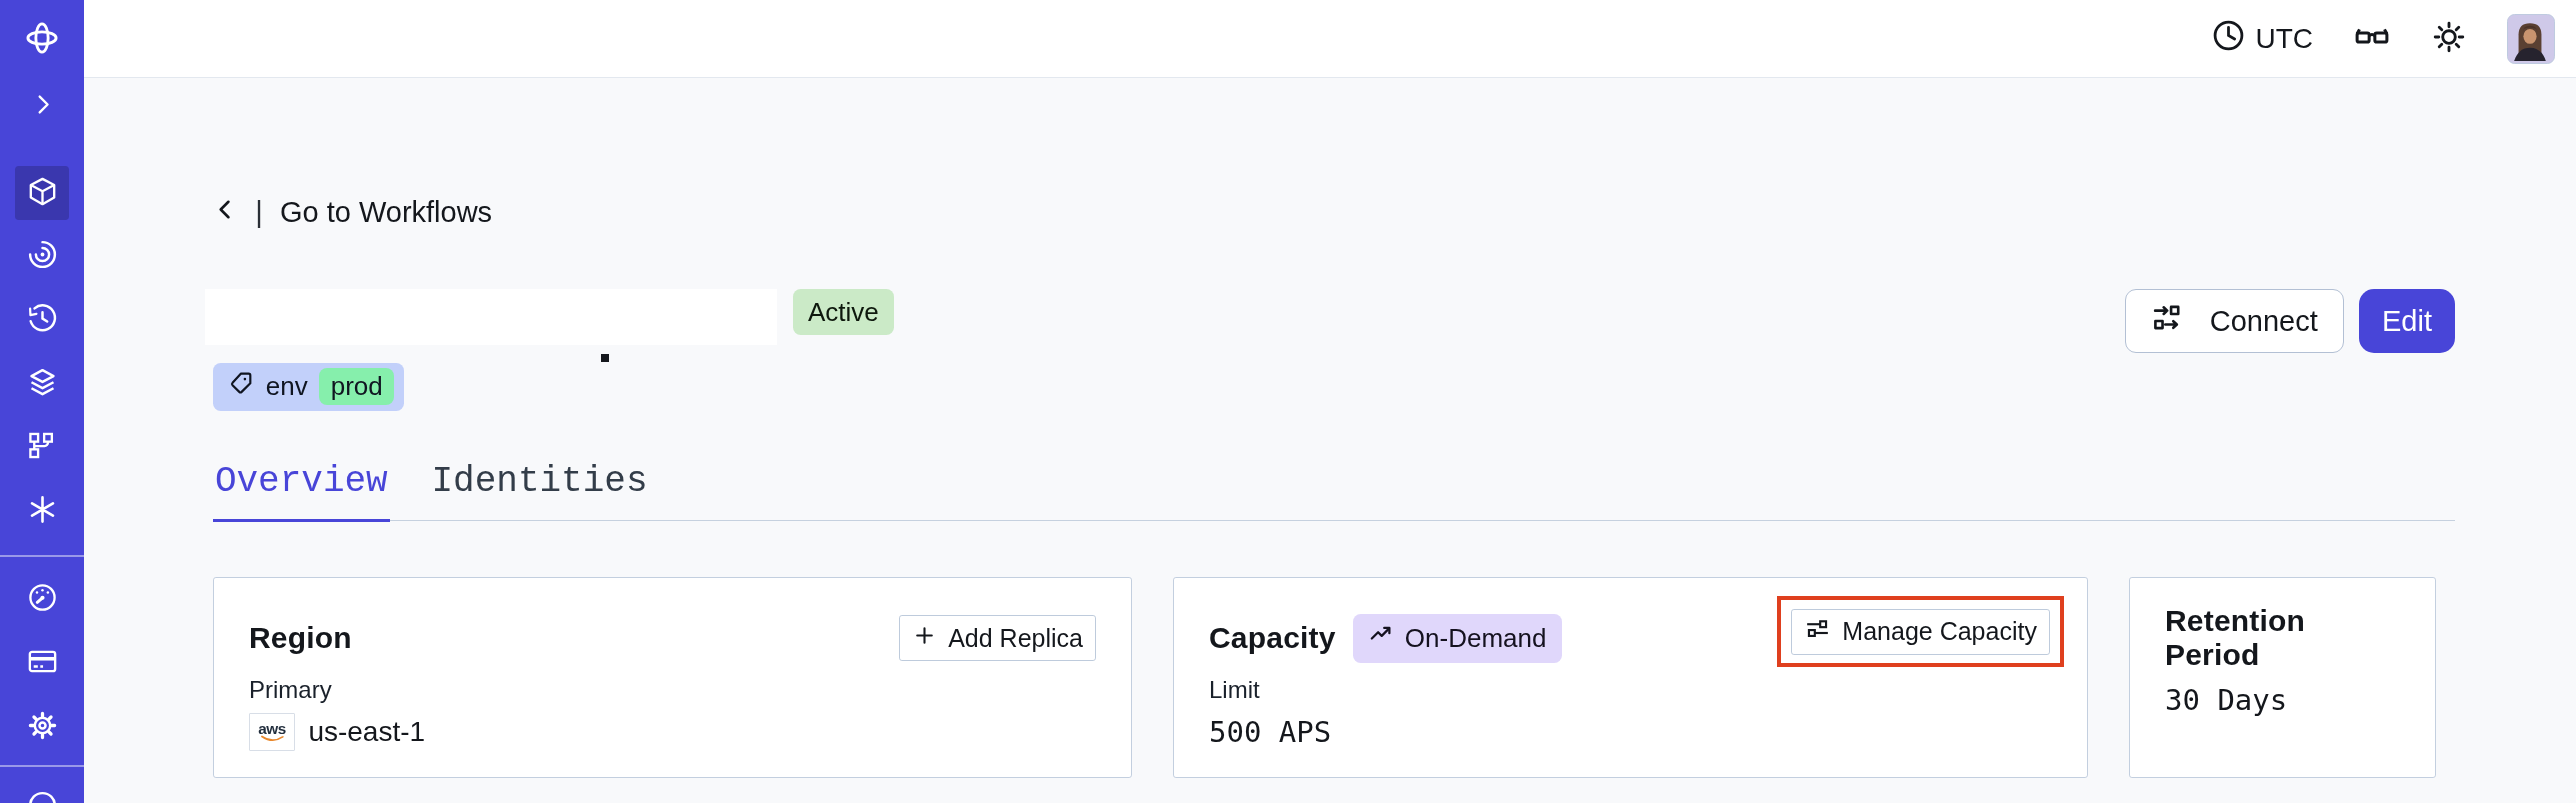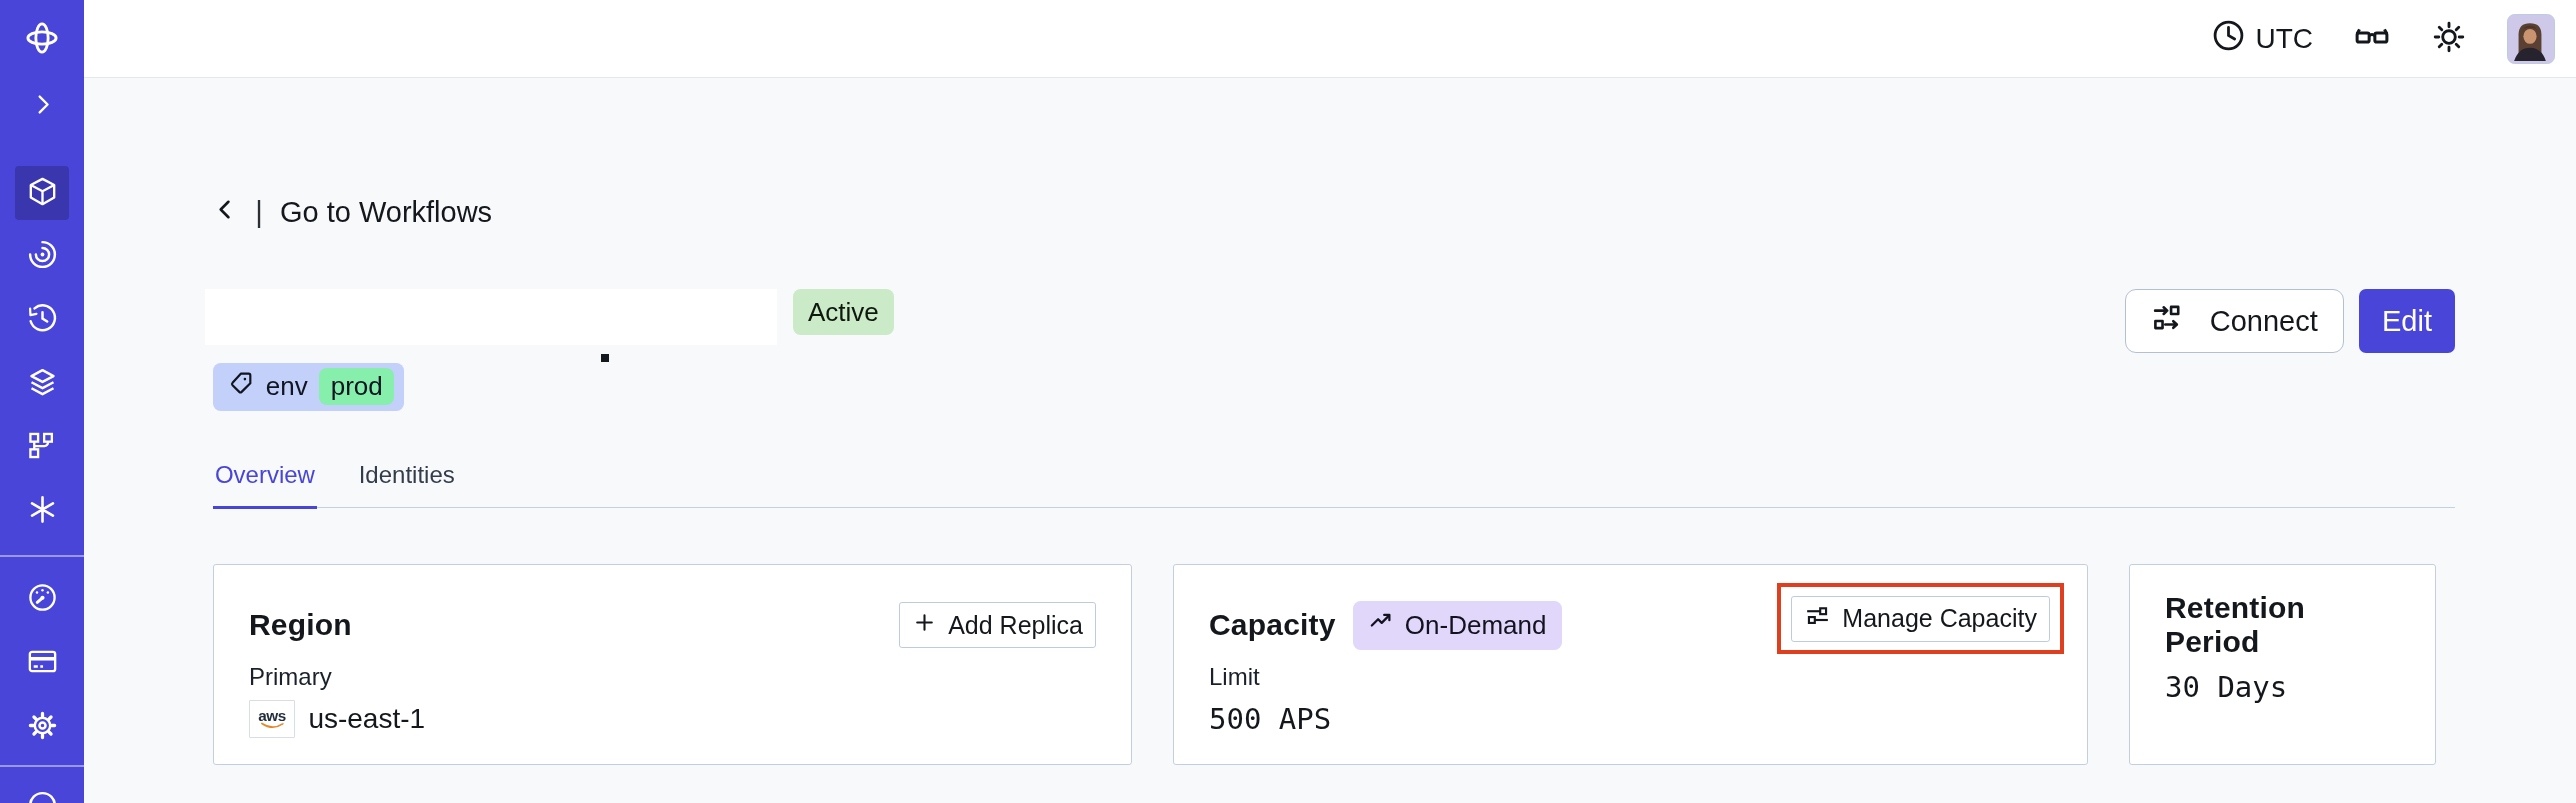--- a/index.html
+++ b/index.html
@@ -61,35 +61,35 @@
     font-size:26px; font-weight:500; padding:7.7px 15.3px; border-radius:7.7px;
   }
   .title-spacer { flex:1; }
   .btn-connect {
     height:64px; padding:16px 25px; display:flex; align-items:center; gap:26px;
     background:#FFFFFF; border:1.9px solid #B3C0D4; border-radius:11px; cursor:pointer;
     font-family:"Liberation Sans",sans-serif; font-size:29px; color:#14171C;
   }
   .btn-edit {
     margin-left:15.3px; height:64px; width:96px;
-    background:#4845D8; color:#FFFFFF; border:none; border-radius:7px; cursor:pointer;
+    background:#4845D8; color:#FFFFFF; border:none; border-radius:15px; cursor:pointer;
     font-family:"Liberation Sans",sans-serif; font-size:29px;
   }
   
   .tag-row { margin-top:9.6px; }
   .tag {
     display:inline-flex; align-items:center; gap:11.5px;
     background:#C2D0FA; border-radius:7.7px; padding:5.8px 9.6px 5.8px 15.3px;
     font-size:26px; color:#101521; cursor:pointer;
   }
   .tag-chip { background:#86efac; border-radius:8px; padding:2.9px 11.5px; }
   
   .tabs { margin-top:50px; display:flex; gap:40px; border-bottom:1.9px solid #C6D1DF; }
   .tab { background:none; border:none; cursor:pointer; padding:0 1.9px 17.3px 1.9px; margin-bottom:-1.9px;
-    font-family:Liberation Sans, sans-serif; font-size:24px; font-weight:500; color:#333D49;
+    font-family:Liberation Mono, monospace; font-size:36px; font-weight:500; color:#333D49;
     border-bottom:3.8px solid transparent; }
   .tab.active { color:#4845D8; border-bottom-color:#4845D8; }
   
   .cards { margin-top:56px; display:flex; gap:41px; }
   .card { background:#FFFFFF; border:1.9px solid #C3CFDF; border-radius:2.9px; height:201px; padding:36px 35px 0 35px; }
   .card-region { width:919px; }
   .card-capacity { width:915px; }
   .card-retention { width:307px; }
   .card-head { display:flex; align-items:center; height:48px; }
   .card-title { font-size:30px; font-weight:700; color:#14171C; letter-spacing:0.2px; }

